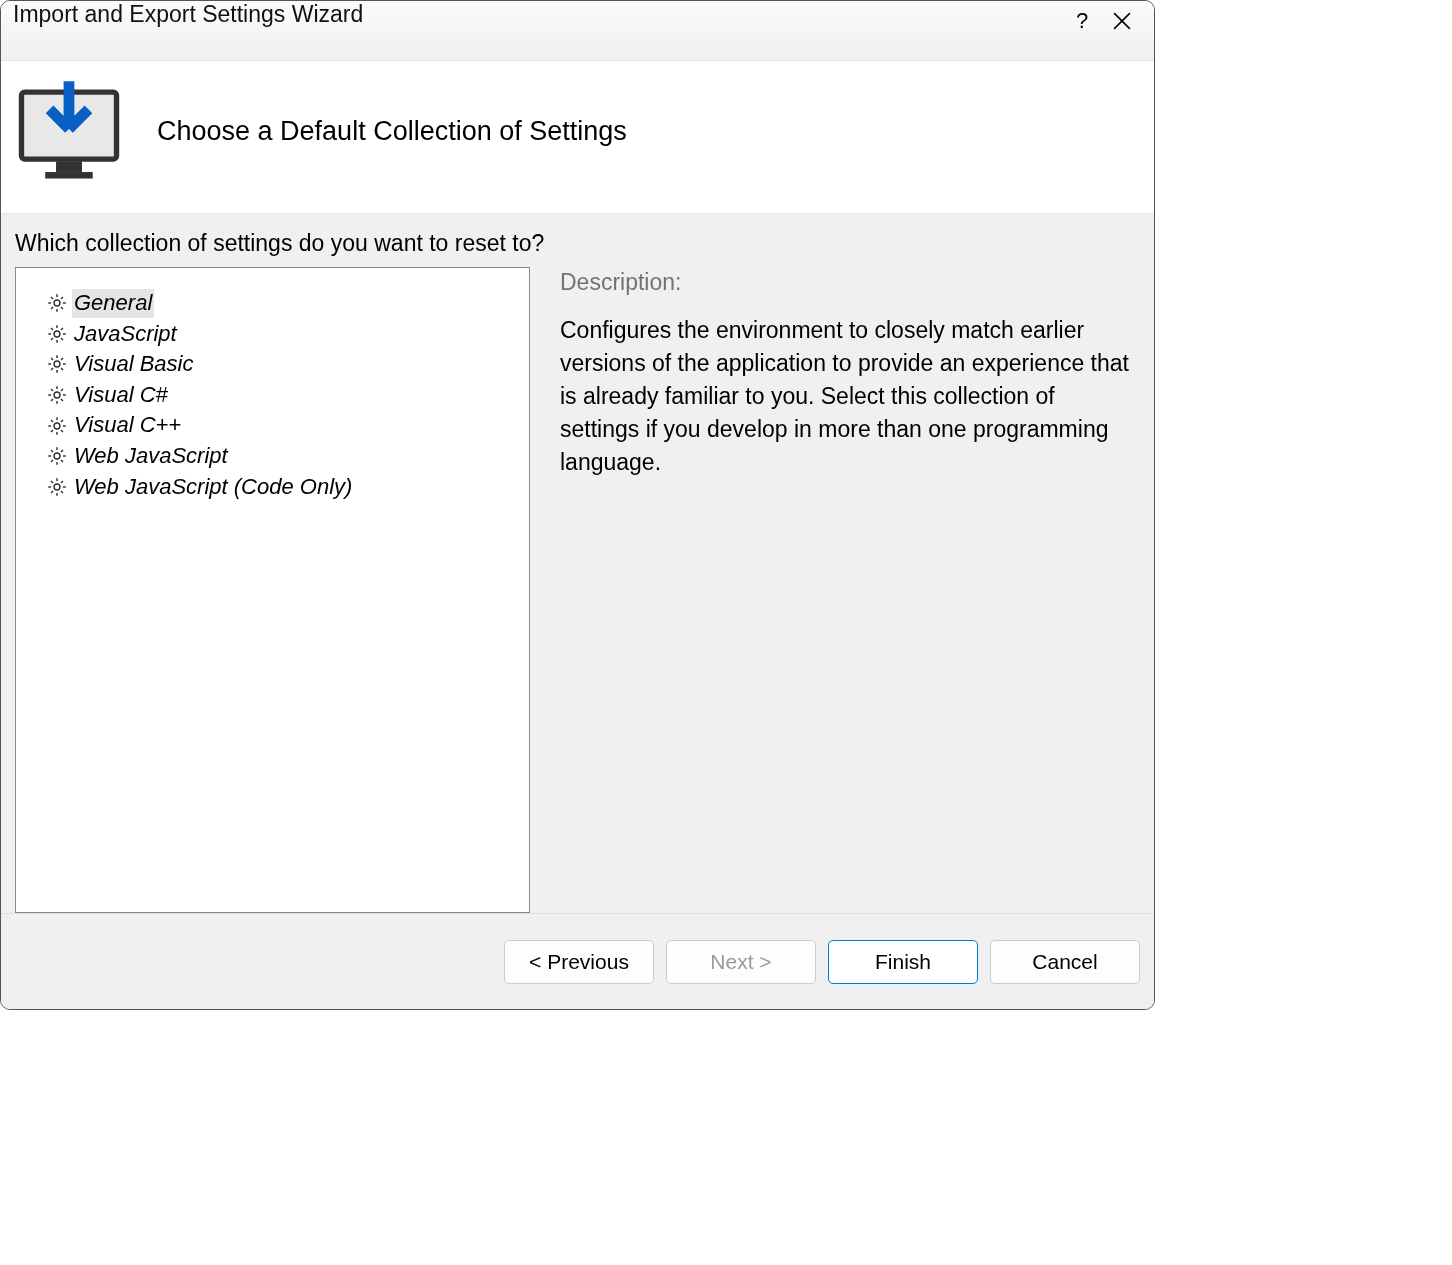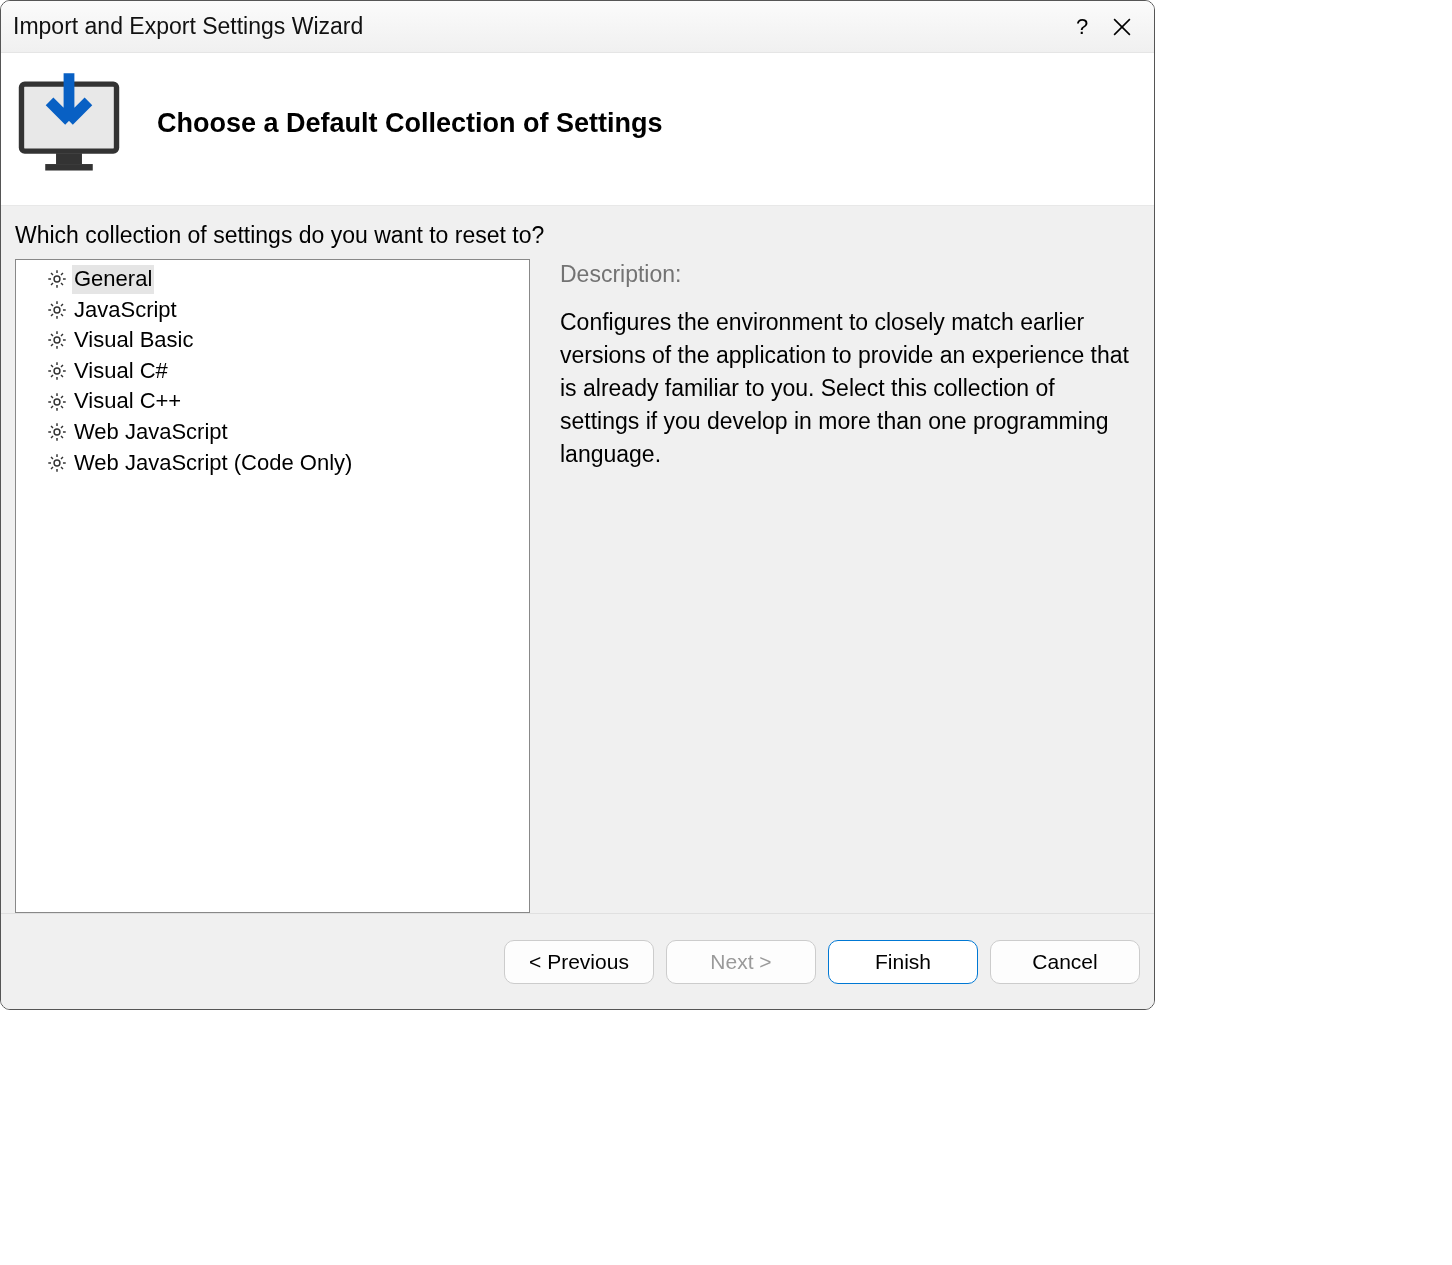--- a/index.html
+++ b/index.html
@@ -18,23 +18,22 @@
       width: 1155px;
       height: 1010px;
       border: 1px solid #555;
       border-radius: 10px;
       background: #fff;
       display: flex;
       flex-direction: column;
       overflow: hidden;
     }
     .titlebar {
-      height: 52px;
-      display: flex;
-      align-items: center;
+      height: 60px;
+      display: flex;
       padding: 0 12px;
       background: linear-gradient(#fbfbfb, #f0f0f0);
       border-bottom: 1px solid #e5e5e5;
     }
     .titlebar .title {
       font-size: 23px;
       color: #111;
       flex: 1;
     }
     .titlebar .help, .titlebar .close {
@@ -61,21 +60,21 @@
     .header-icon {
       width: 108px;
       height: 108px;
       display: flex;
       align-items: center;
       justify-content: center;
       margin-right: 34px;
     }
     .heading {
       font-size: 27px;
-      font-weight: 700;
+      font-weight: 400;
       color: #000;
     }
     .content {
       flex: 1;
       display: flex;
       flex-direction: column;
       background: #f0f0f0;
       padding: 16px 14px 0 14px;
       overflow: hidden;
     }
@@ -87,22 +86,23 @@
     .columns {
       flex: 1;
       display: flex;
       gap: 30px;
       overflow: hidden;
     }
     .listbox {
       width: 515px;
       background: #fff;
       border: 1px solid #888;
-      padding: 4px 0;
+      padding: 20px 0;
       overflow-y: auto;
+      font-style: italic;
     }
     .list-item {
       display: flex;
       align-items: center;
       padding: 1px 8px 1px 30px;
       font-size: 22px;
       color: #000;
       cursor: pointer;
       line-height: 1.3;
     }
@@ -141,21 +141,21 @@
       align-items: center;
       justify-content: flex-end;
       padding: 0 14px;
       gap: 12px;
     }
     .btn {
       min-width: 150px;
       height: 44px;
       background: #fdfdfd;
       border: 1px solid #ccc;
-      border-radius: 10px;
+      border-radius: 5px;
       font-size: 21px;
       color: #000;
       cursor: pointer;
       padding: 0 18px;
       text-align: center;
     }
     .btn.disabled {
       color: #9a9a9a;
       cursor: default;
     }

